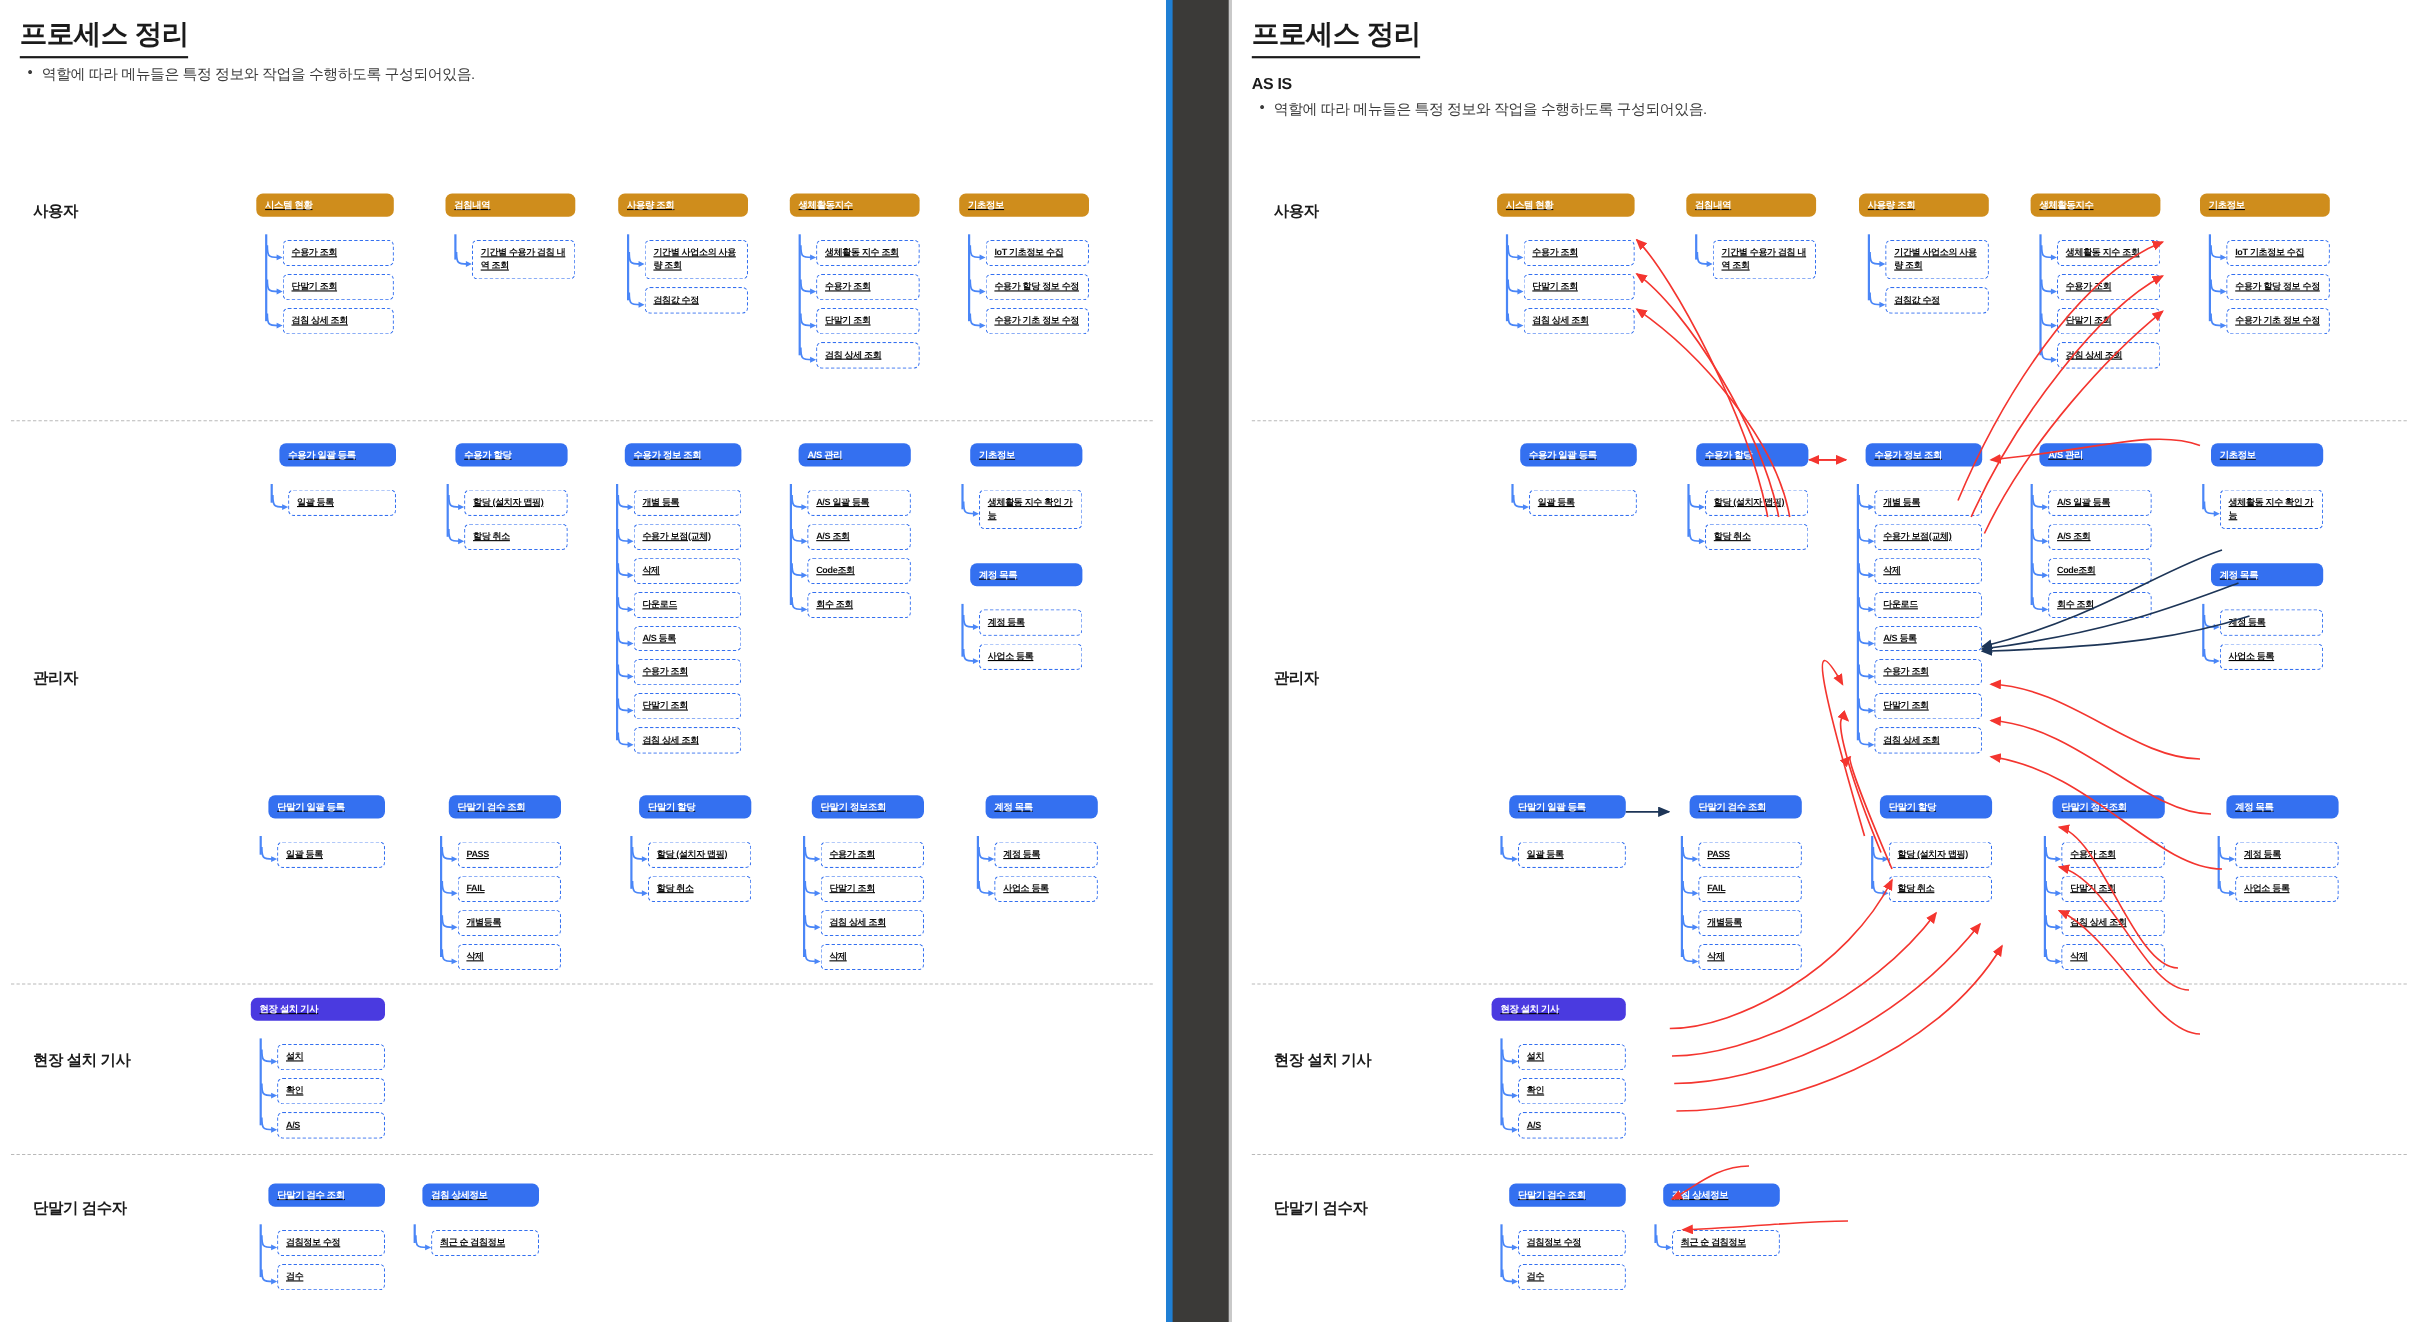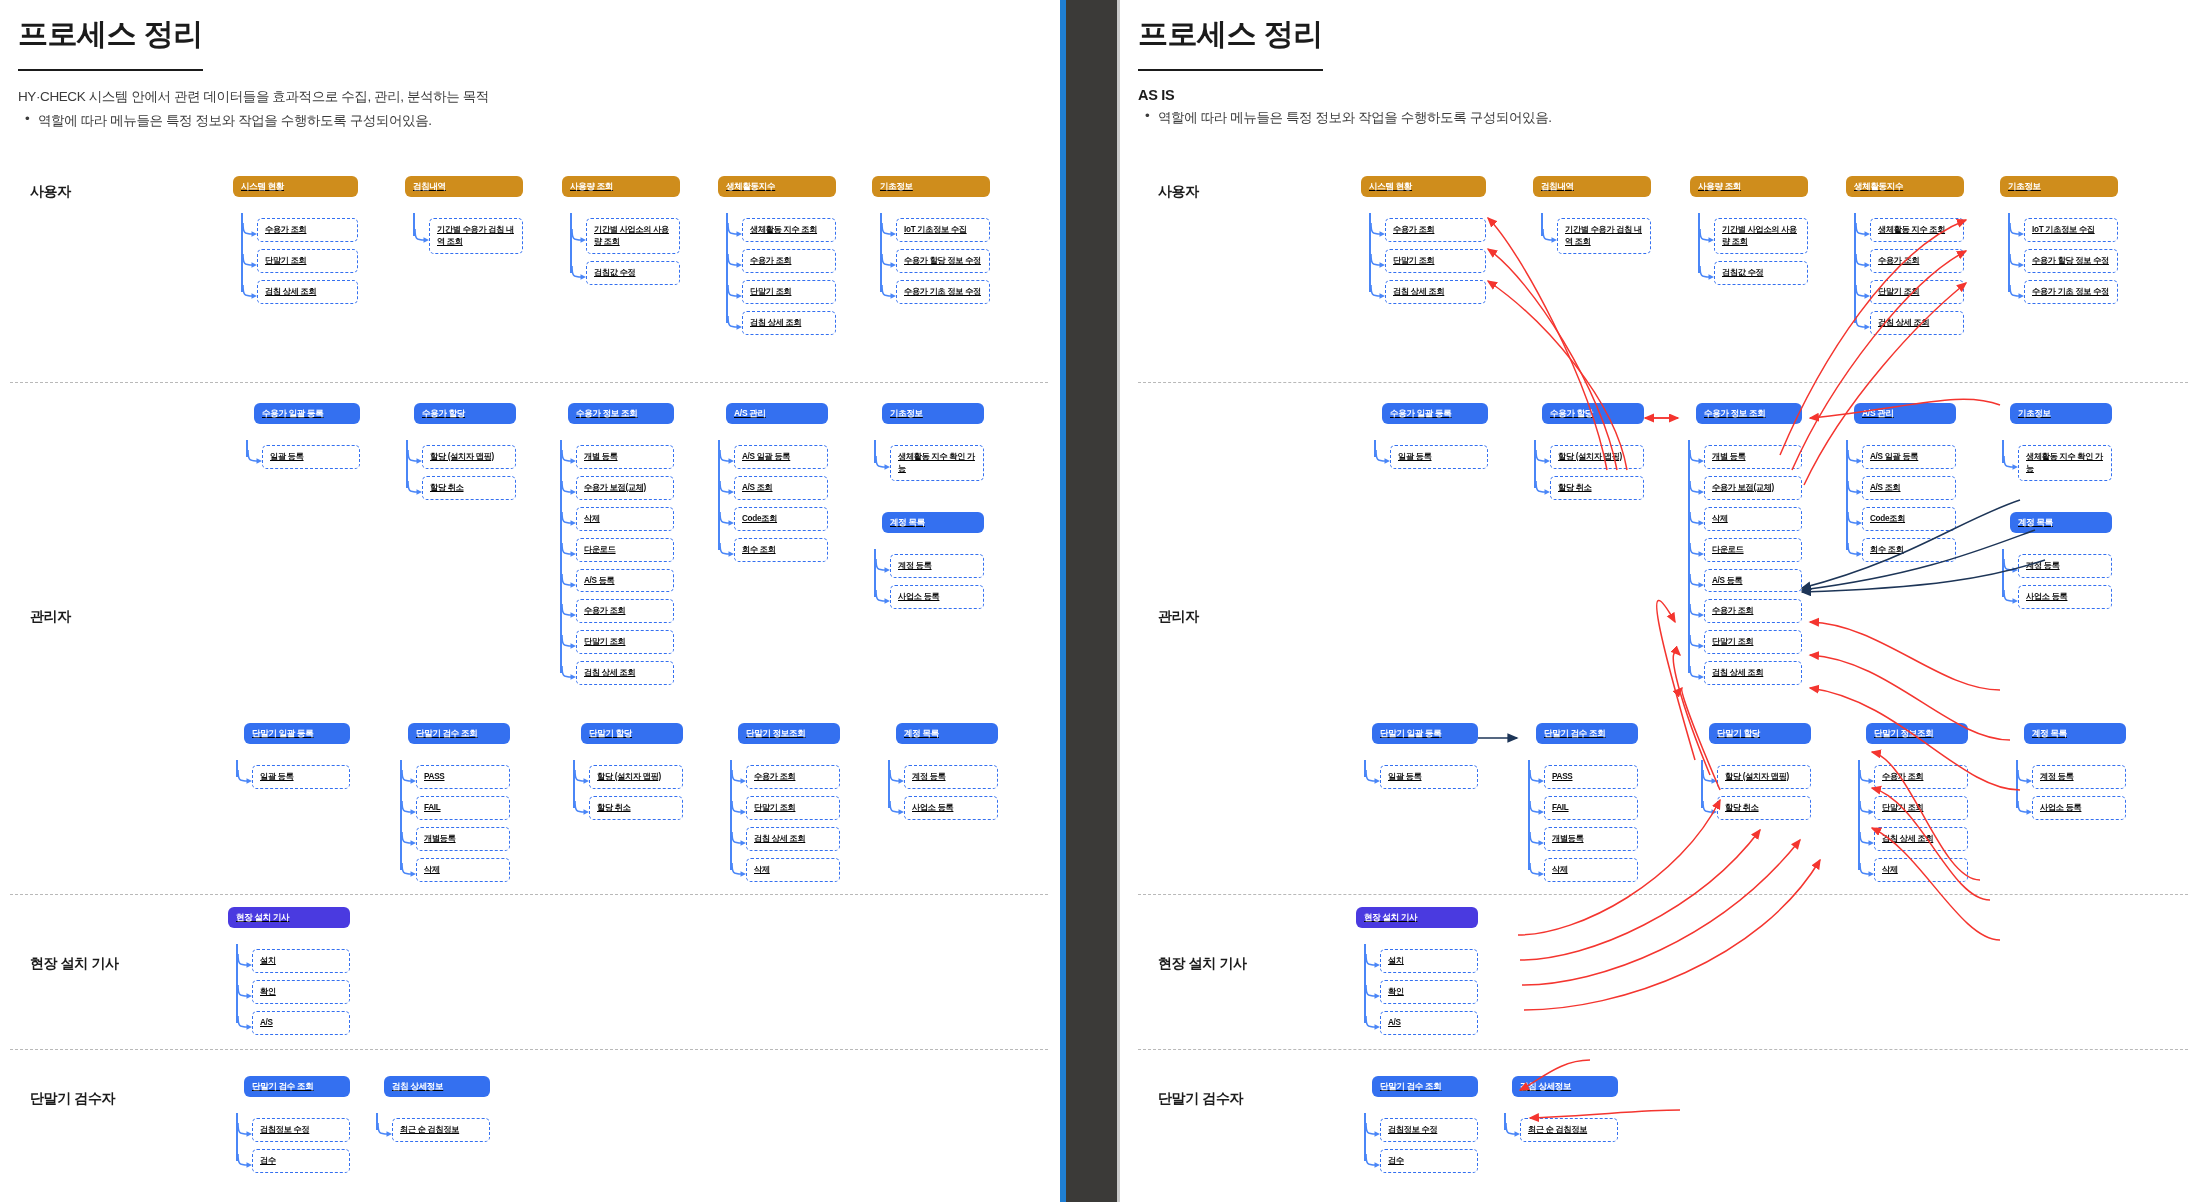--- a/index.html
+++ b/index.html
@@ -14,22 +14,22 @@
   .panel { position:relative; height:1202px; background:#fff; overflow:hidden; }
   .panel-left  { width:1060px; }
   .divider     { width:60px; height:1202px; position:relative; background:#3b3a38; }
   .divider .edge-left  { position:absolute; left:0px;  top:0; width:6px;  height:100%; background:#1f7fd4; }
   .divider .edge-right { position:absolute; right:0px; top:0; width:3px;  height:100%; background:#c9c9c9; }
   .panel-right { width:1080px; }
 
   
   .hdr { padding-left:18px; padding-top:14px; }
   .hdr-title {
-    font-size:30px; font-weight:bold; color:#1b1b1b; letter-spacing:-0.5px;
-    border-bottom:2.5px solid #1b1b1b; display:inline-block; padding-bottom:14px;
+    font-size:25px; font-weight:bold; color:#1b1b1b; letter-spacing:-0.5px;
+    border-bottom:2.5px solid #1b1b1b; display:inline-block; padding-bottom:4px;
   }
   .hdr-sub { font-size:14.5px; font-weight:bold; color:#1b1b1b; margin-top:16px; letter-spacing:-0.3px;}
   .hdr-desc { font-size:13.5px; color:#3b3b3b; margin-top:17px; letter-spacing:-0.4px;}
   .hdr-bullets { margin-top:6px; list-style:none; }
   .hdr-bullets li { font-size:13.5px; color:#3b3b3b; letter-spacing:-0.4px; padding-left:20px; position:relative; }
   .hdr-bullets li:before { content:"\2022"; position:absolute; left:7px; top:-1px; }
 
   
   .canvas { position:absolute; left:0; top:0; width:100%; height:1202px; }
   .band-rule {
@@ -68,21 +68,20 @@
   svg.links { position:absolute; left:0; top:0; width:100%; height:1202px; pointer-events:none; }
 </style>
 </head>
 <body>
 
 <div class="page">
 
   <div class="panel panel-left">
     <div class="hdr">
       <div class="hdr-title">프로세스 정리</div>
-      <div class="hdr-desc">HY·CHECK 시스템 안에서 관련 데이터들을 효과적으로 수집, 관리, 분석하는 목적</div>
       <ul class="hdr-bullets">
         <li>역할에 따라 메뉴들은 특정 정보와 작업을 수행하도록 구성되어있음.</li>
       </ul>
     </div>
     <div class="canvas" id="canvas-left">
         <div class="band-rule" style="top: 382px; left: 10px;"></div>
         <div class="band-rule" style="top: 894px; left: 10px;"></div>
         <div class="band-rule" style="top: 1049px; left: 10px;"></div>
         <div class="role-label" style="left: 30px; top: 183px;">사용자</div>
         <div class="role-label" style="left: 30px; top: 608px;">관리자</div>

